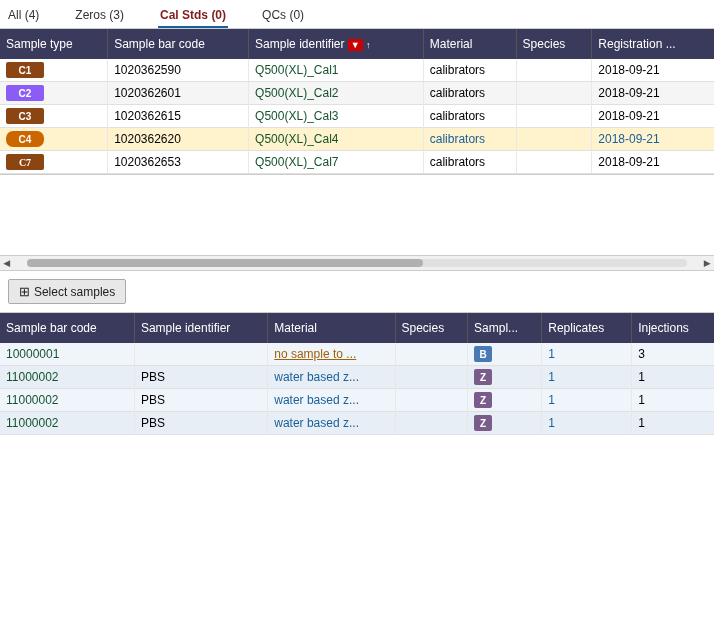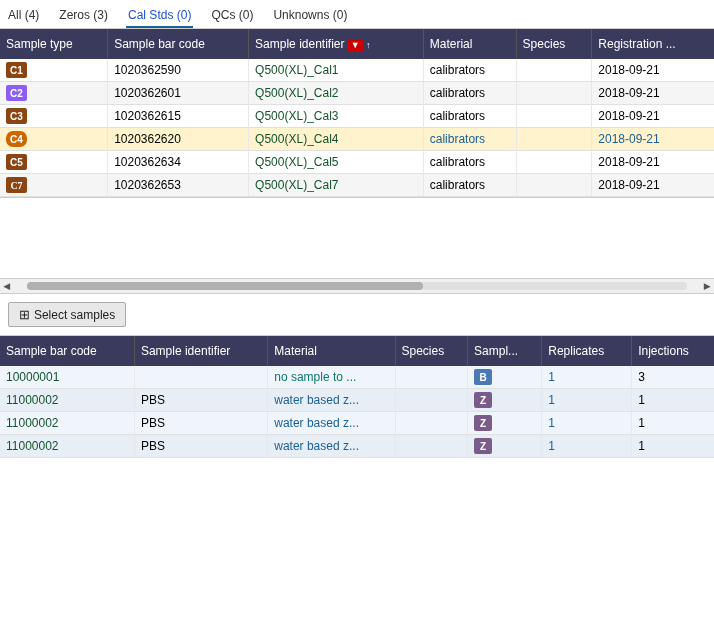--- a/index.html
+++ b/index.html
@@ -12,34 +12,34 @@
       overflow: hidden;
     }
 
     
     .tabs {
       display: flex;
       align-items: flex-end;
       padding: 4px 6px 0 6px;
       background: #fff;
       border-bottom: 1px solid #ccc;
-      gap: 16px;
+      gap: 32px;
     }
     .tab {
       padding: 4px 2px;
       cursor: pointer;
       font-size: 12px;
       color: #333;
       border-bottom: 2px solid transparent;
       white-space: nowrap;
     }
     .tab.active {
-      color: #1d4ed8;
+      color: #7f1d1d;
       border-bottom: 2px solid #1a6099;
-      font-weight: normal;
+      font-weight: bold;
     }
 
     
     .top-table-container {
       width: 100%;
       overflow-x: auto;
       border-bottom: 1px solid #ccc;
     }
     table {
       width: 100%;
@@ -76,21 +76,21 @@
     .link-blue {
       color: #14532d;
       text-decoration: none;
     }
 
     
     .sample-badge {
       display: inline-flex;
       align-items: center;
       justify-content: center;
-      width: 21px;
+      width: 38px;
       height: 16px;
       font-size: 10px;
       font-weight: bold;
       color: #fff;
       border-radius: 2px;
     }
 
     
     .scrollbar-area {
       width: 100%;
@@ -183,21 +183,20 @@
     }
   </style>
 </head>
 <body>
 
 <div class="tabs">
 <div class="tab">All (4)</div>
     <div class="tab">Zeros (3)</div>
     <div class="tab active">Cal Stds (0)</div>
     <div class="tab">QCs (0)</div>
-    <div class="tab">Unknowns (0)</div>
   </div>
 
 <div class="top-table-container">
   <table>
     <thead>
       <tr>
         <th>Sample type</th>
         <th>Sample bar code</th>
         <th>Sample identifier <span style="background:#c00;color:#fff;padding:1px 3px;font-size:9px;">▼</span> <span style="font-size:9px;">↑</span></th>
         <th>Material</th>
@@ -232,28 +231,20 @@
         </tr>
         <tr class="highlighted">
           <td><span class="sample-badge" style="background: rgb(204, 102, 0); border-radius: 7px;">C4</span></td>
           <td>1020362620</td>
           <td><a class="link-blue" href="#">Q500(XL)_Cal4</a></td>
           <td style="color: rgb(26, 96, 153);">calibrators</td>
           <td></td>
           <td style="color: rgb(26, 96, 153);">2018-09-21</td>
         </tr>
         <tr>
-          <td><span class="sample-badge" style="background: rgb(139, 69, 19);">C5</span></td>
-          <td>1020362634</td>
-          <td><a class="link-blue" href="#">Q500(XL)_Cal5</a></td>
-          <td>calibrators</td>
-          <td></td>
-          <td>2018-09-21</td>
-        </tr>
-        <tr>
           <td><span class="sample-badge" style="background: rgb(139, 69, 19); font-family: Liberation Serif, serif;">C7</span></td>
           <td>1020362653</td>
           <td><a class="link-blue" href="#">Q500(XL)_Cal7</a></td>
           <td>calibrators</td>
           <td></td>
           <td>2018-09-21</td>
         </tr>
       </tbody>
   </table>
 </div>
@@ -285,21 +276,21 @@
         <th>Species</th>
         <th>Sampl...</th>
         <th>Replicates</th>
         <th>Injections</th>
       </tr>
     </thead>
     <tbody id="bottom-tbody">
     <tr>
           <td><a class="link-blue" href="#">10000001</a></td>
           <td></td>
-          <td style="color: #0f766e;">no sample to ...</td>
+          <td style="color: #a16207; text-decoration: underline;">no sample to ...</td>
           <td></td>
           <td><span class="small-badge" style="background: rgb(74, 122, 181);">B</span></td>
           <td style="color: rgb(26, 96, 153);">1</td>
           <td>3</td>
         </tr>
         <tr>
           <td><a class="link-blue" href="#">11000002</a></td>
           <td>PBS</td>
           <td style="color: rgb(26, 96, 153);">water based z...</td>
           <td></td>

